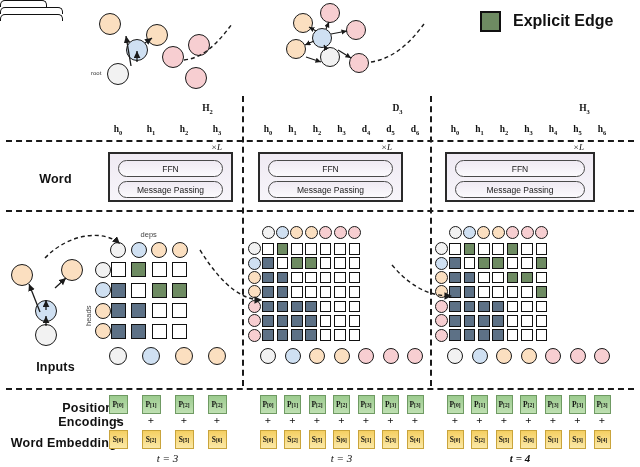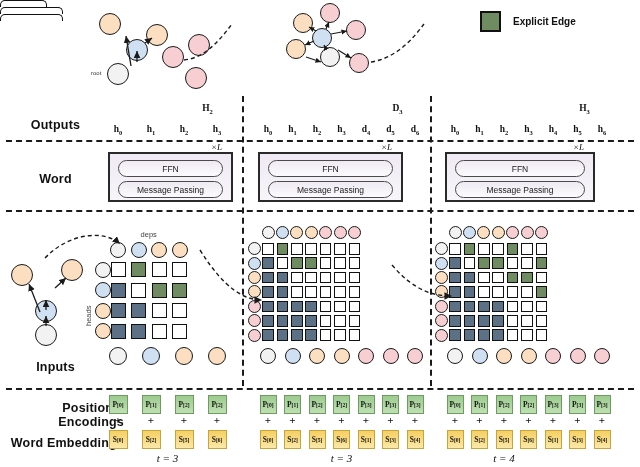--- a/index.html
+++ b/index.html
@@ -30,21 +30,21 @@
     font-size:12.5px; font-weight:bold; text-align:center;
     color:#111; letter-spacing:.2px;
   }
 
   
   .legend { position:absolute; left:480px; top:8px; }
   .legend-row { display:flex; align-items:center; height:26px; margin-bottom:8px; }
   .legend-swatch {
     width:21px; height:21px; border:2.2px solid #111; margin-right:12px; flex:0 0 auto;
   }
-  .legend-text { font-size:10px; font-weight:bold; color:#111; white-space:nowrap; }
+  .legend-text { font-size:16px; font-weight:bold; color:#111; white-space:nowrap; }
 
   
   .gnode {
     position:absolute; border-radius:50%;
     border:1.6px solid #1a1a1a;
   }
   .rootlabel { position:absolute; font-size:6px; color:#333; }
 
   
   .tok {
@@ -121,21 +121,20 @@
 
 <div id="stage">
 
   <div class="legend">
     <div class="legend-row">
       <div class="legend-swatch" style="background:#6e8b62"></div>
       <div class="legend-text">Explicit Edge</div>
     </div>
   </div>
 
-  <div class="rowlabel" style="top:118px;">Outputs</div>
   <div class="rowlabel" style="top:172px;">Word</div>
   <div class="rowlabel" style="top:360px;">Inputs</div>
   <div class="rowlabel" style="top:401px; left:-6px; width:130px; text-align:right;">Positional Encodings</div>
   <div class="rowlabel" style="top:436px; left:-6px; width:130px; text-align:right;">Word Embeddings</div>
 
   <div class="hsep" style="top:140px;"></div>
   <div class="hsep" style="top:210px;"></div>
   <div class="hsep" style="top:388px;"></div>
   <div class="vsep" style="left:242px; top:96px; height:290px;"></div>
   <div class="vsep" style="left:430px; top:96px; height:290px;"></div>
@@ -399,21 +398,21 @@
       <div class="plus" style="left: 543px; top: 414px;">+</div>
       <div class="plus" style="left: 567.5px; top: 414px;">+</div>
       <div class="plus" style="left: 592px; top: 414px;">+</div>
       <div class="weblock" style="left: 446.5px; top: 430px; width: 17px; height: 19px;">S<sub>[0]</sub></div>
       <div class="weblock" style="left: 471px; top: 430px; width: 17px; height: 19px;">S<sub>[2]</sub></div>
       <div class="weblock" style="left: 495.5px; top: 430px; width: 17px; height: 19px;">S<sub>[5]</sub></div>
       <div class="weblock" style="left: 520px; top: 430px; width: 17px; height: 19px;">S<sub>[6]</sub></div>
       <div class="weblock" style="left: 544.5px; top: 430px; width: 17px; height: 19px;">S<sub>[1]</sub></div>
       <div class="weblock" style="left: 569px; top: 430px; width: 17px; height: 19px;">S<sub>[3]</sub></div>
       <div class="weblock" style="left: 593.5px; top: 430px; width: 17px; height: 19px;">S<sub>[4]</sub></div>
-      <div class="tlabel" style="left: 474px; top: 452px;">t = 4</div>
+      <div class="tlabel" style="left: 490px; top: 452px; font-weight: bold;">t = 4</div>
       <div class="gnode" style="left: 107px; top: 63px; width: 22px; height: 22px; background: rgb(242, 242, 242);"></div>
       <div class="rootlabel" style="left: 91px; top: 70px;">root</div>
       <div class="gnode" style="left: 126px; top: 39px; width: 22px; height: 22px; background: rgb(207, 224, 242);"></div>
       <div class="gnode" style="left: 99px; top: 13px; width: 22px; height: 22px; background: rgb(251, 223, 192);"></div>
       <div class="gnode" style="left: 146px; top: 24px; width: 22px; height: 22px; background: rgb(251, 223, 192);"></div>
       <div class="gnode" style="left: 162px; top: 46px; width: 22px; height: 22px; background: rgb(247, 206, 209);"></div>
       <div class="gnode" style="left: 188px; top: 34px; width: 22px; height: 22px; background: rgb(247, 206, 209);"></div>
       <div class="gnode" style="left: 185px; top: 67px; width: 22px; height: 22px; background: rgb(247, 206, 209);"></div>
       <div class="gnode" style="left: 320px; top: 47px; width: 20px; height: 20px; background: rgb(242, 242, 242);"></div>
       <div class="gnode" style="left: 312px; top: 28px; width: 20px; height: 20px; background: rgb(207, 224, 242);"></div>

